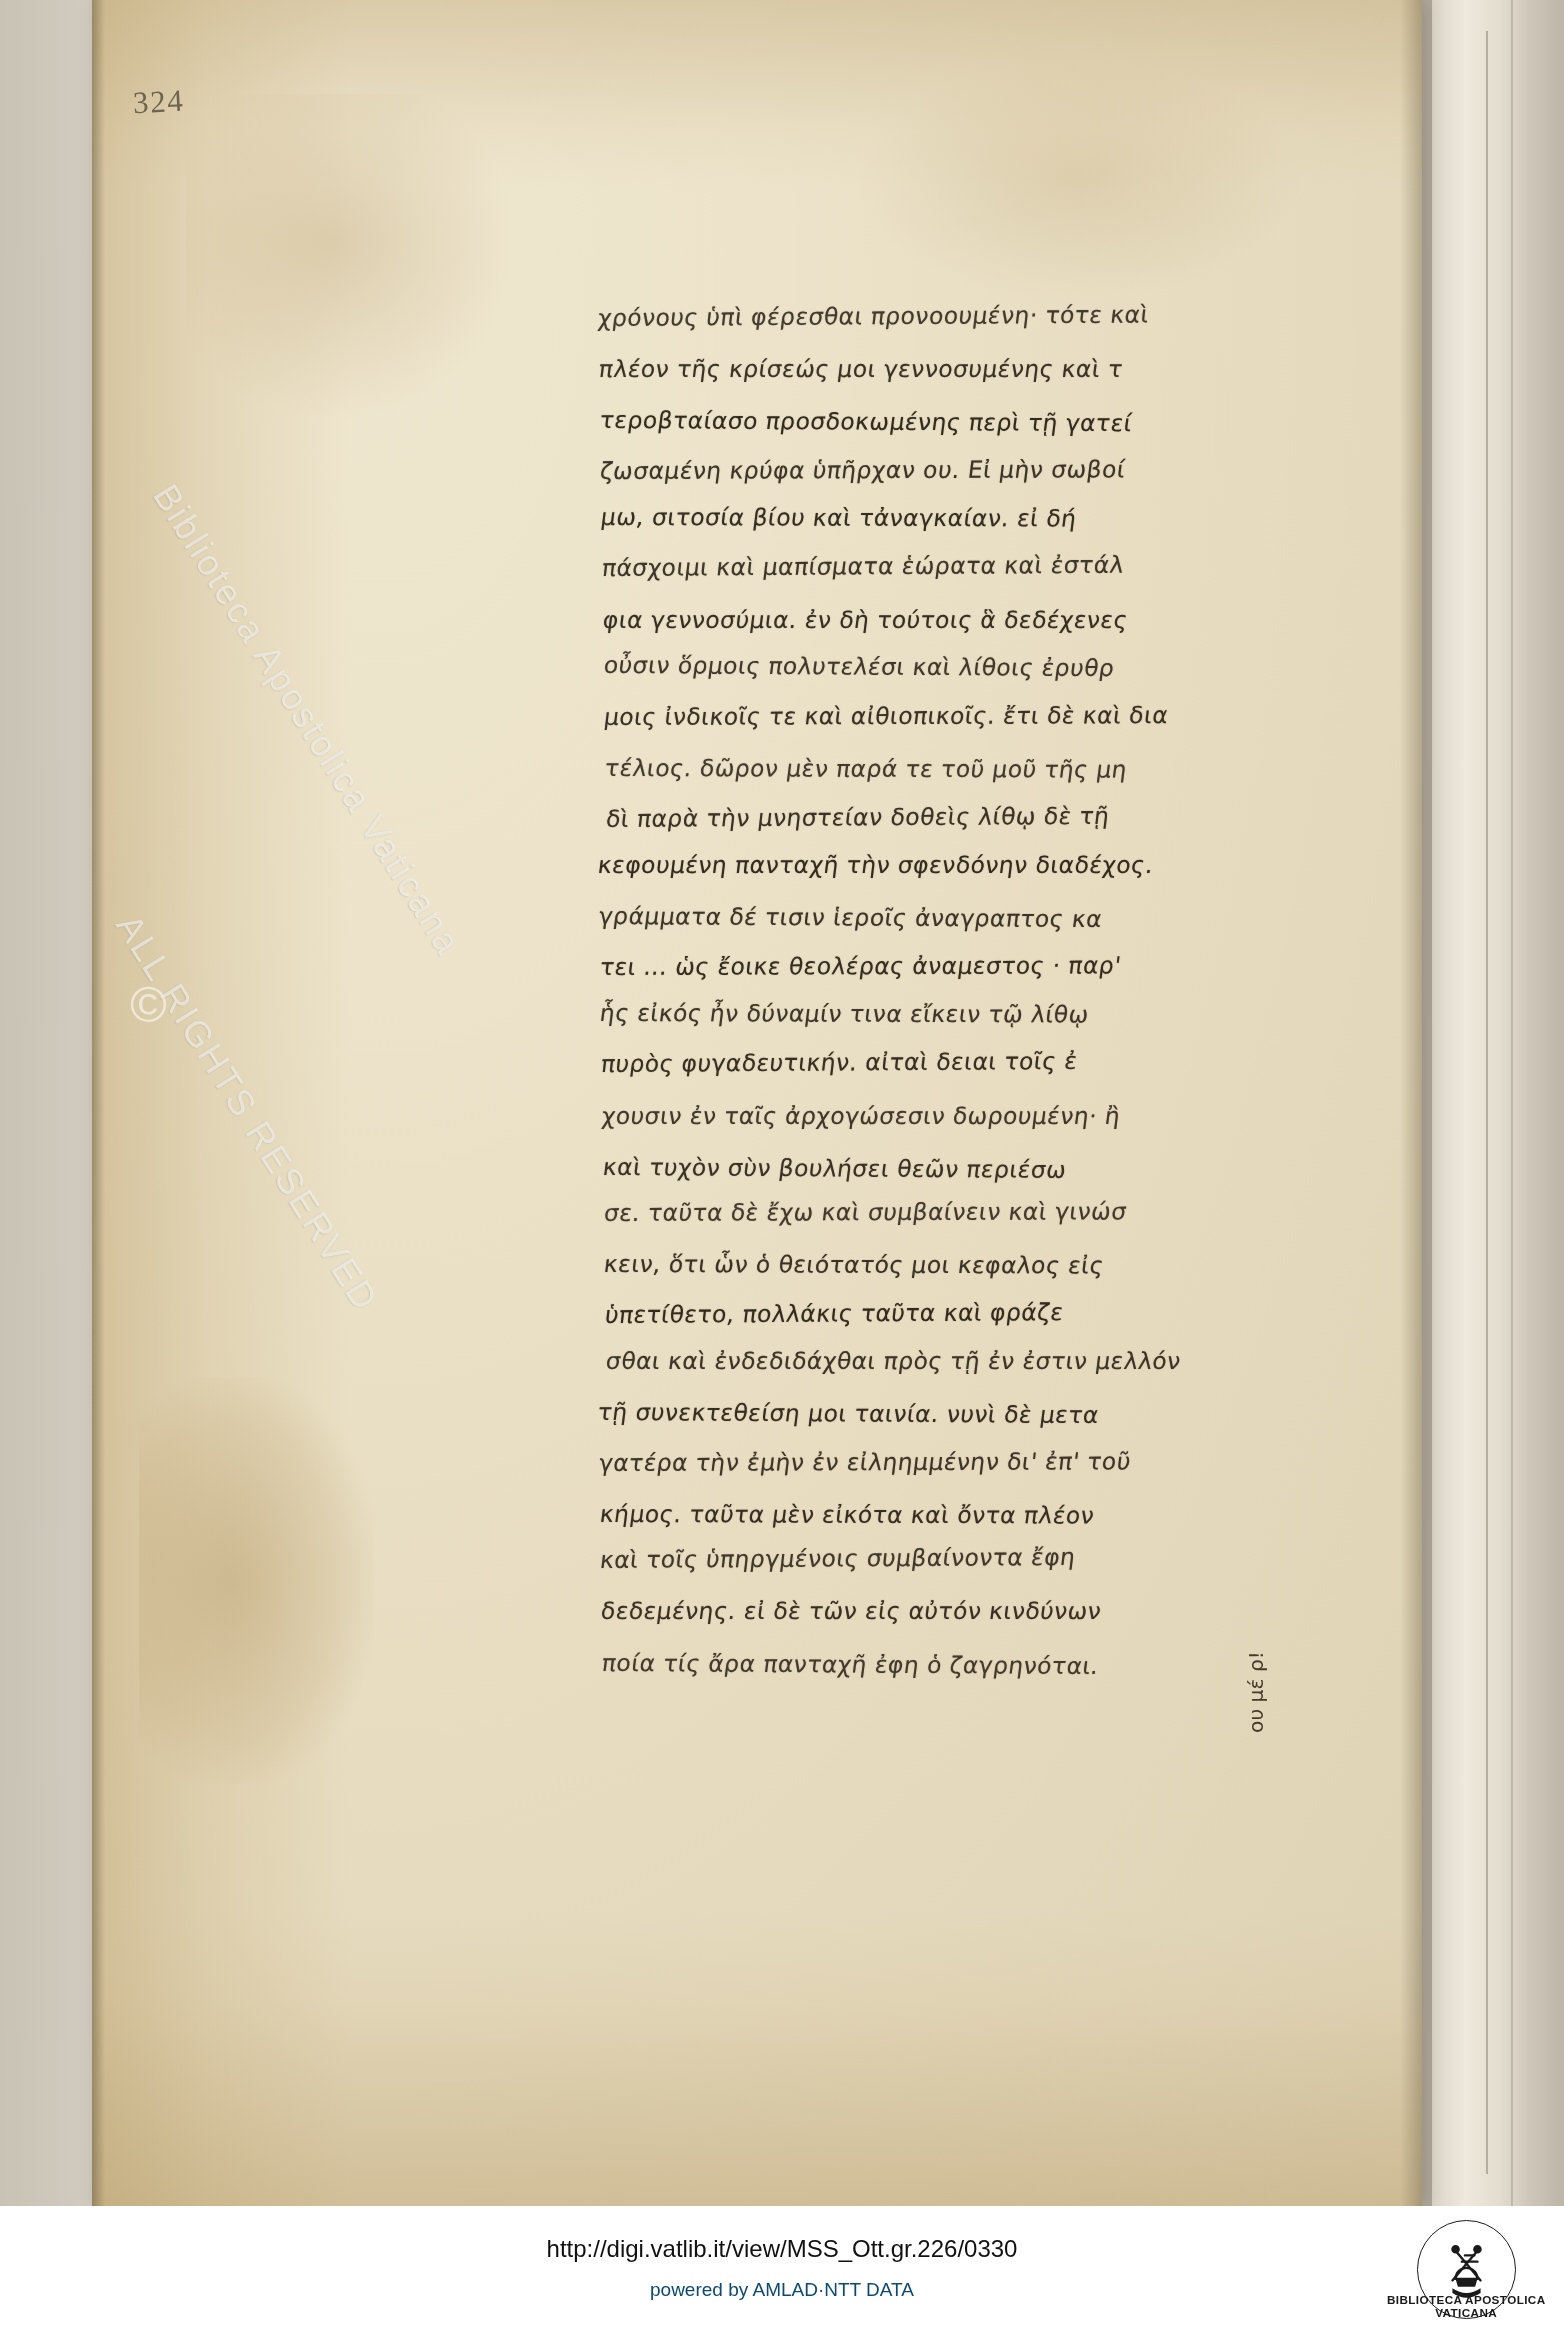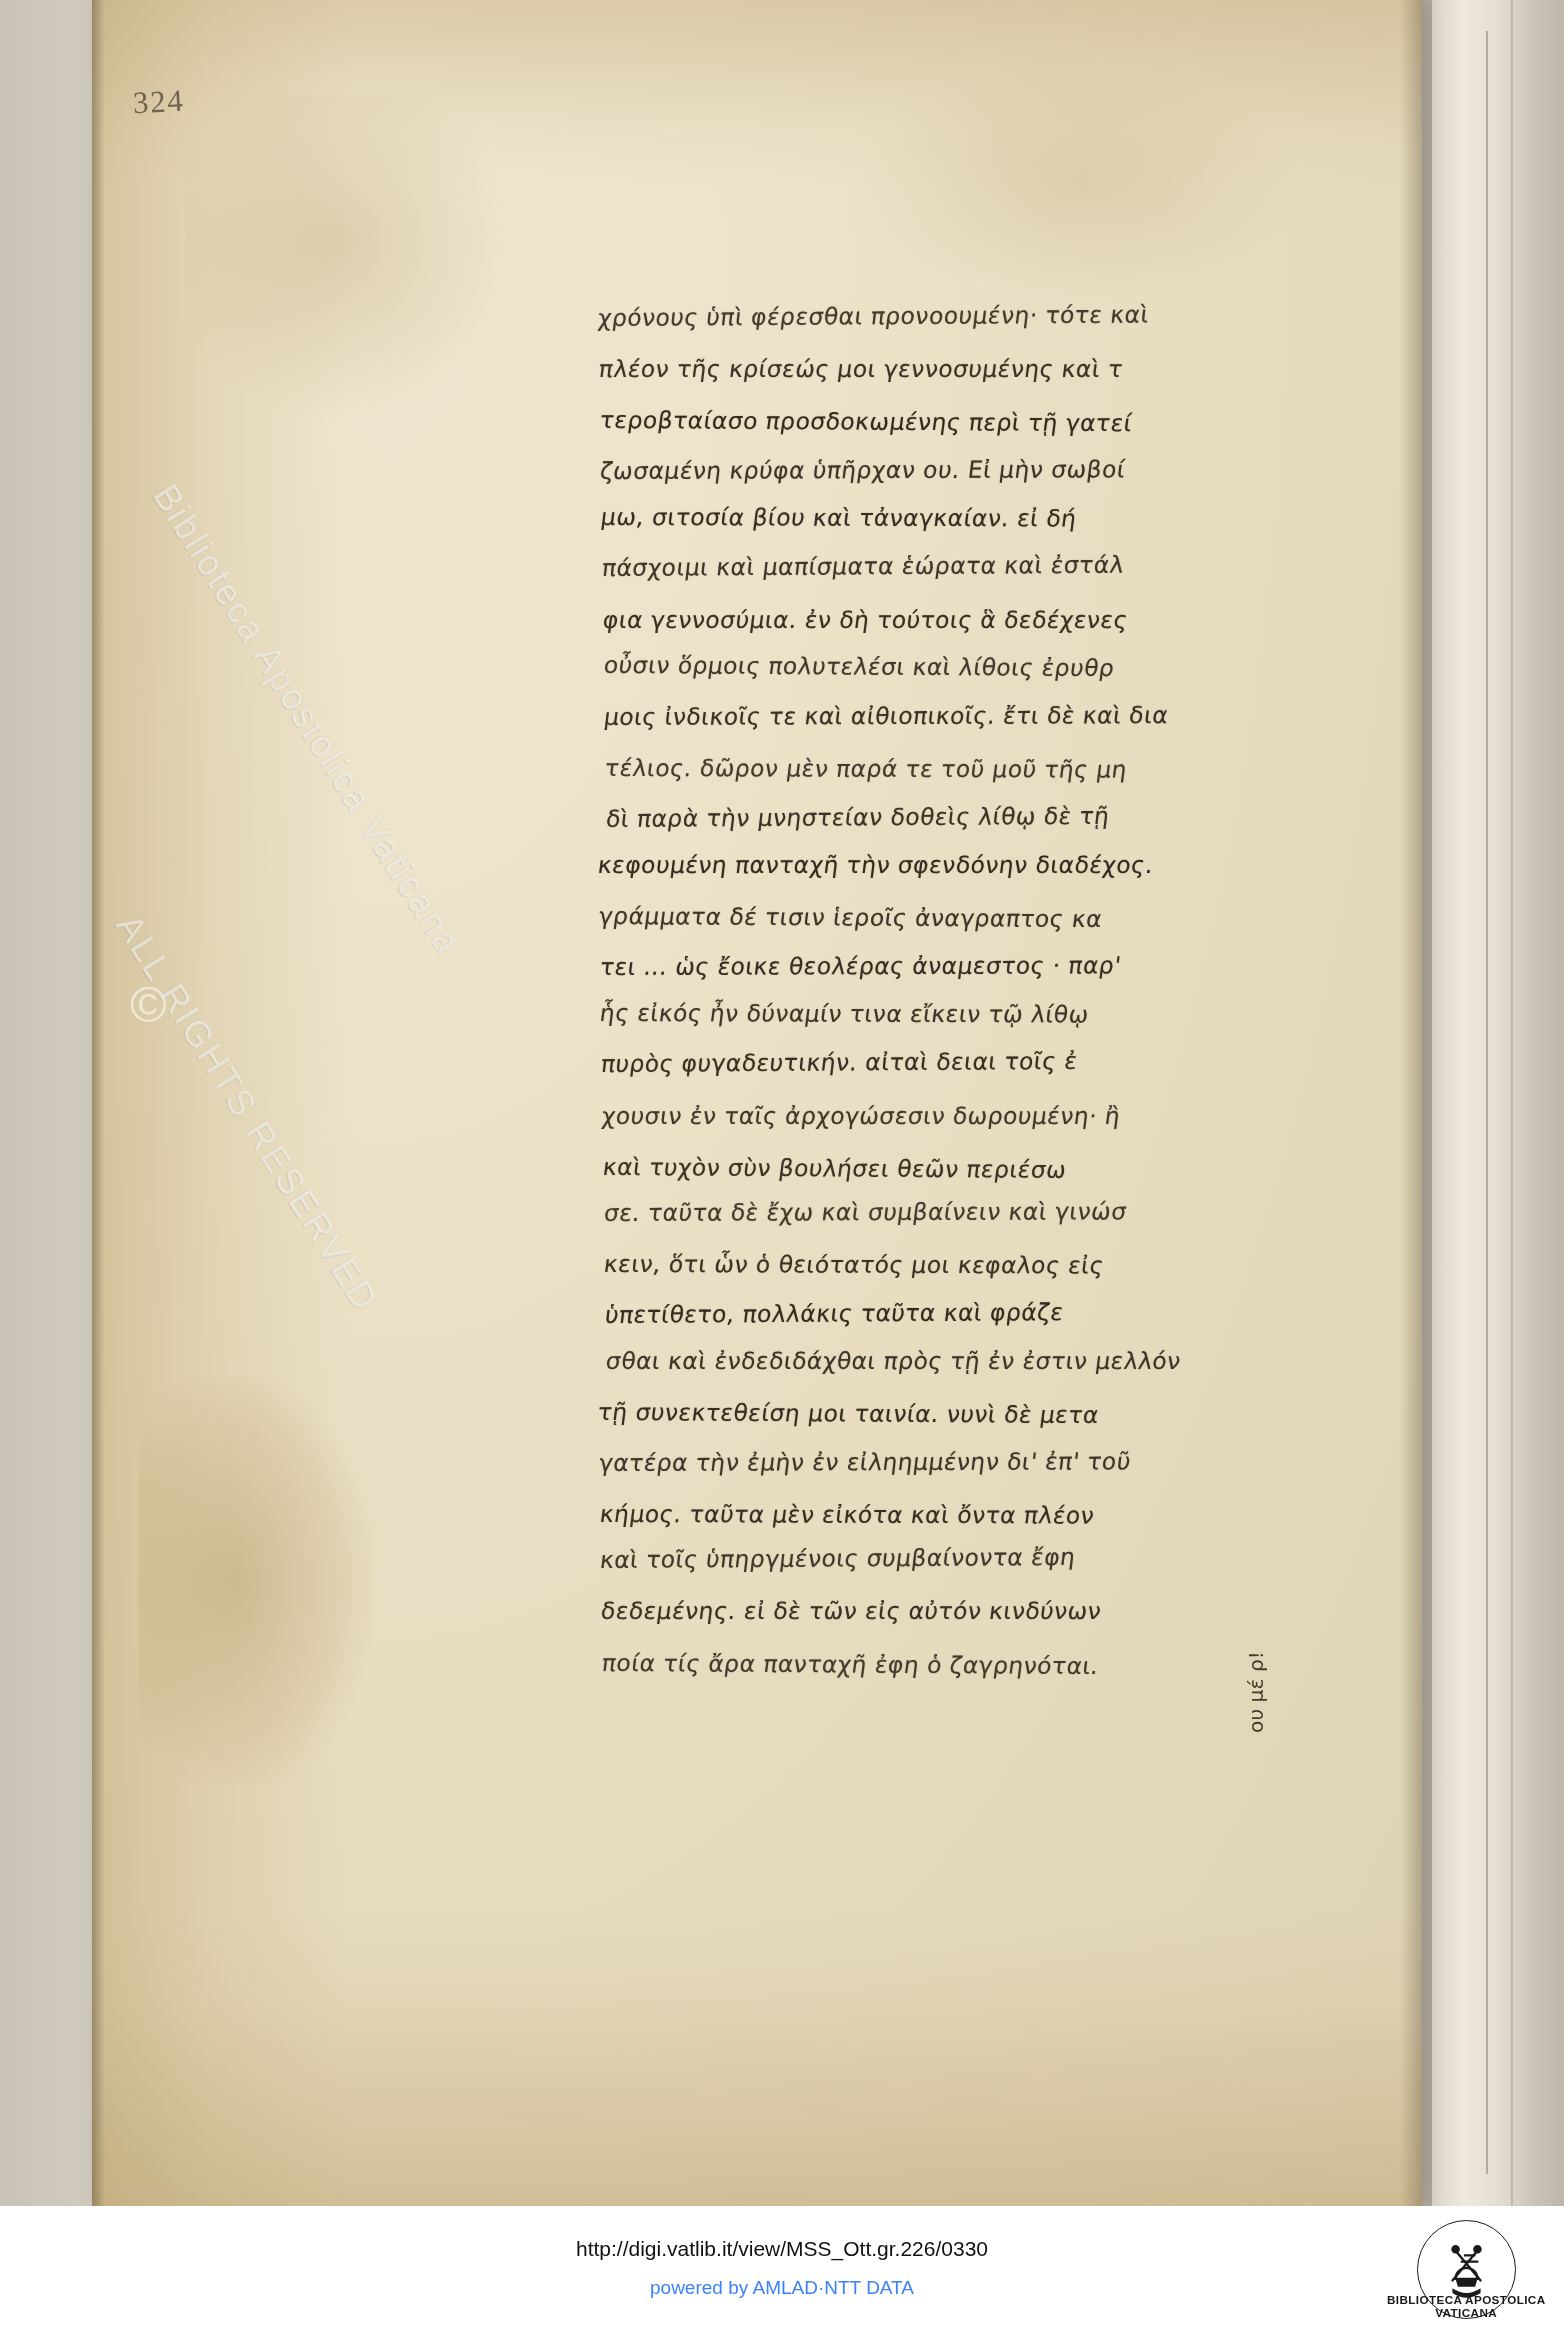--- a/index.html
+++ b/index.html
@@ -222,27 +222,27 @@
     text-align: center;
     color: #1a1a1a;
   }
   #copyright-line {
     font-size: 26.6px;
     font-weight: bold;
     margin-bottom: 4.7px;
     letter-spacing: 0.2px;
   }
   #url-line {
-    font-size: 21px;
+    font-size: 24px;
     margin-bottom: 16px;
     color: #111;
   }
   #powered-line {
     font-size: 19px;
-    color: #3b82f6;
+    color: #0c4a6e;
   }
 
   .crest {
     position: absolute;
     top: 12.5px;
     width: 180px;
     height: 102px;
     display: flex;
     align-items: center;
     justify-content: center;

